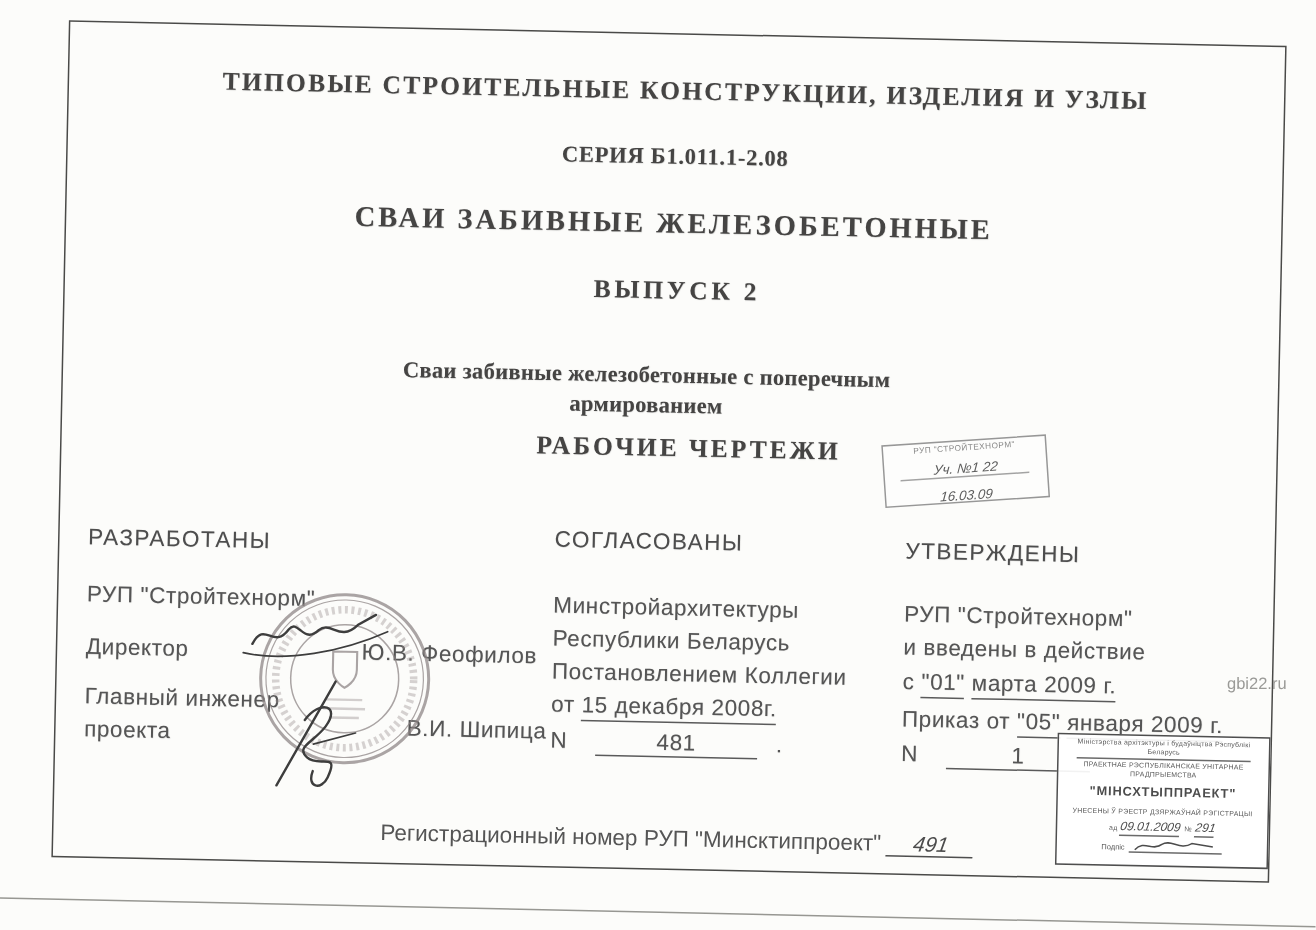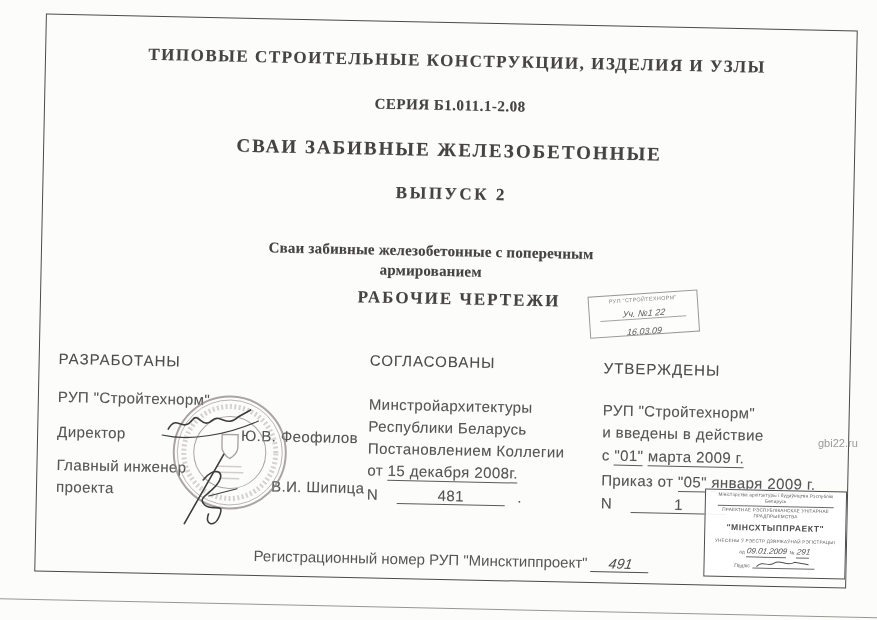--- a/index.html
+++ b/index.html
@@ -68,21 +68,21 @@
   .stamp-svg{position:absolute;left:108px;top:366px;width:190px;height:150px;}
   
   .regline{position:absolute;left:218px;top:528px;font-size:15px;color:#555;white-space:nowrap;}
   .regline .val{display:inline-block;min-width:58px;text-align:center;border-bottom:1.3px solid #4e4e4e;font-size:14px;}
   
   .paper-edge{
     position:absolute;left:-6px;top:598px;width:895px;height:0;
     border-top:1.2px solid #979792;transform:rotate(1.25deg);transform-origin:left top;
   }
   .watermark{
-    position:absolute;left:818px;top:437px;font-size:11px;color:#9a9a97;z-index:5;
+    position:absolute;left:818px;top:450px;font-size:11px;color:#9a9a97;z-index:5;
   }
 </style>
 </head>
 <body>
 
 <div class="sheet">
 
   <div class="h h1">ТИПОВЫЕ СТРОИТЕЛЬНЫЕ КОНСТРУКЦИИ, ИЗДЕЛИЯ И УЗЛЫ</div>
   <div class="h h2">СЕРИЯ Б1.011.1-2.08</div>
   <div class="h h3">СВАИ ЗАБИВНЫЕ ЖЕЛЕЗОБЕТОННЫЕ</div>

